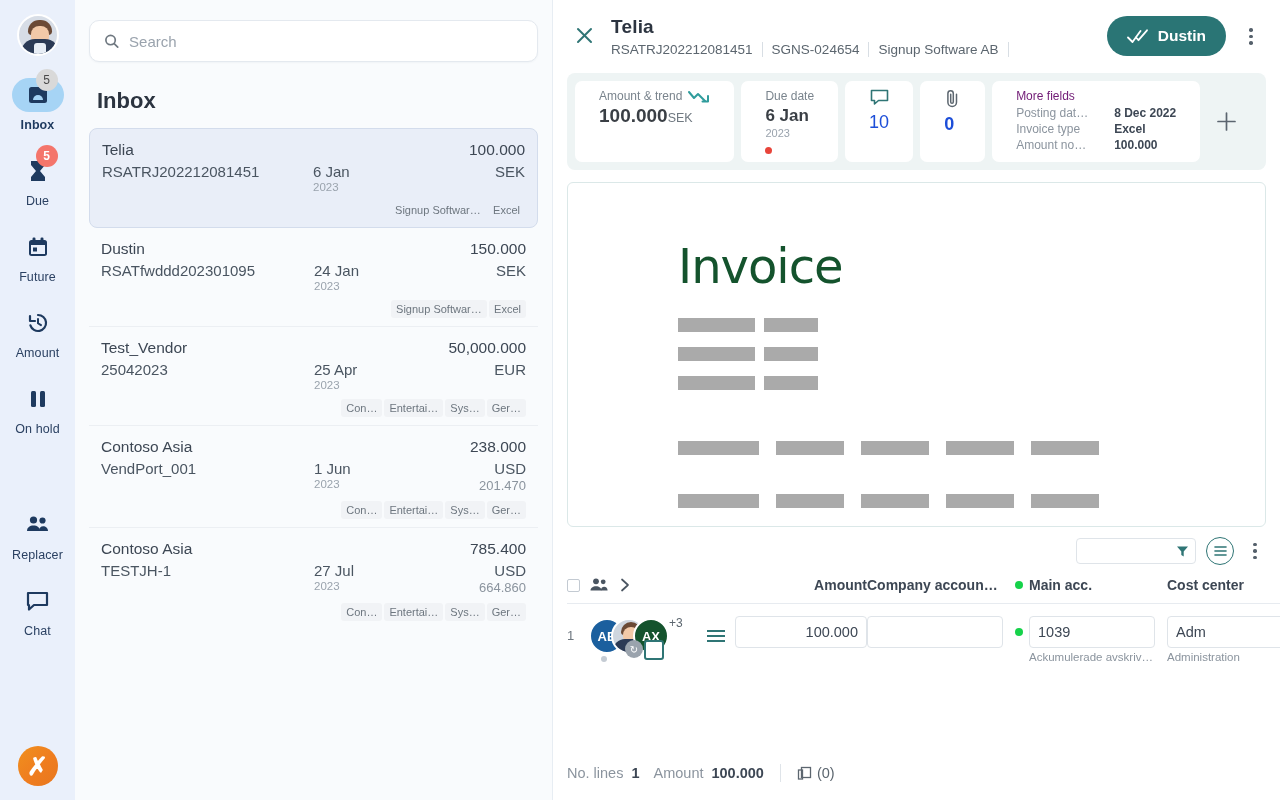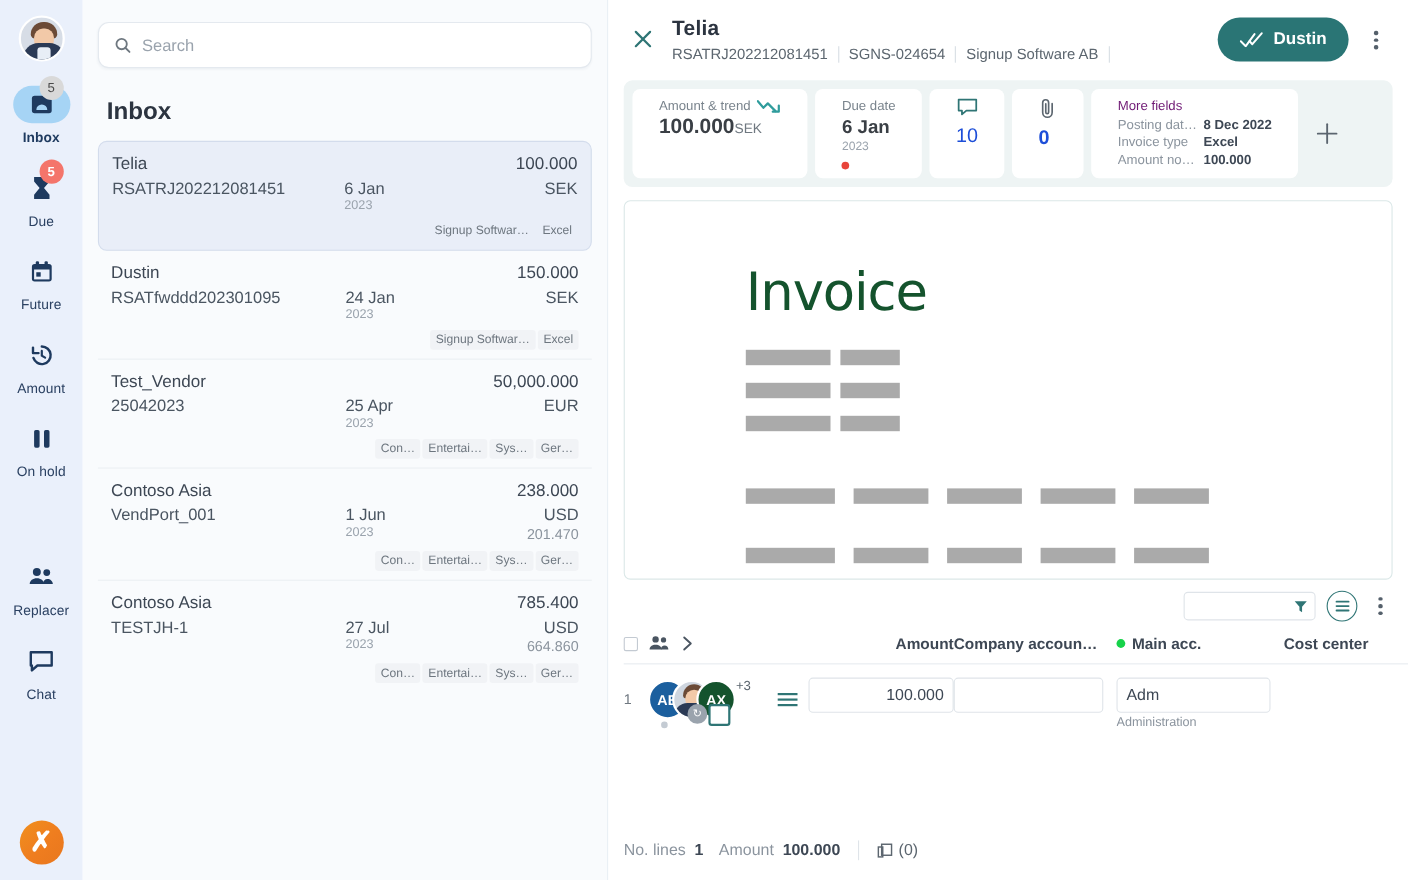--- a/index.html
+++ b/index.html
@@ -141,21 +141,21 @@
   .card-due { min-width: 72px; position: relative; }
   .card-due .d { font-size: 17px; font-weight: bold; color: #3a3f45; margin-top: 3px; }
   .card-due .y { font-size: 11px; color: #9aa3ad; margin-top: 1px; }
   .card-due .dot { width: 7px; height: 7px; border-radius: 50%; background: #e8443a; margin-top: 8px; }
   .card-count { min-width: 62px; align-items: flex-end; }
   .card-count .ico { align-self: flex-end; color: #2f7575; }
   .card-count .n { font-size: 18px; color: #1d4ed8; align-self: flex-start; margin-top: 2px; }
   .card-count.bold .n { font-weight: bold; }
   .card-more { min-width: 148px; }
   .card-more .mf { font-size: 12px; color: #701a75; margin-bottom: 2px; }
-  .mf-row { display: flex; gap: 4px; font-size: 12px; line-height: 16px; }
+  .mf-row { display: flex; gap: 24px; font-size: 12px; line-height: 16px; }
   .mf-k { color: #8b949e; width: 74px; white-space: nowrap; overflow: hidden; text-overflow: ellipsis; }
   .mf-v { color: #3d4754; font-weight: bold; white-space: nowrap; }
   .plus-btn { width: 38px; display: flex; align-items: center; justify-content: center; color: #5b656f; font-size: 25px; cursor: pointer; }
 
   
   .doc-wrap { margin: 12px 14px 0 14px; border: 1px solid #dbe8e8; border-radius: 6px; background: #fff; height: 345px; overflow: hidden; position: relative; }
   .doc-page { padding: 55px 0 0 110px; }
   .doc-h1 { font-size: 48px; color: #14532d; font-family: "DejaVu Sans", sans-serif; font-weight: normal; letter-spacing: -1px; }
   .ph { background: #aaaaaa; height: 14px; display: inline-block; }
   .ph-rows { margin-top: 24px; }
@@ -616,20 +616,27 @@
             <i></i>
             <i></i>
             <i></i>
           </div>
         <div class="cellwrap-amt">
           <div class="cell-in right">100.000</div>
         </div>
         <div class="cellwrap-comp">
           <div class="cell-in"></div>
         </div>
+        <div class="cellwrap-main">
+          <span class="dot-green"></span>
+          <div class="inner">
+            <div class="cell-in">1039</div>
+            <div class="cell-cap">Ackumulerade avskriv…</div>
+          </div>
+        </div>
         <div class="cellwrap-cost">
           <div class="cell-in">Adm</div>
           <div class="cell-cap">Administration</div>
         </div>
       </div>
     </div>
 
     <div class="footer">
       <span class="ft-k">No. lines</span>
       <span class="ft-v">1</span>

